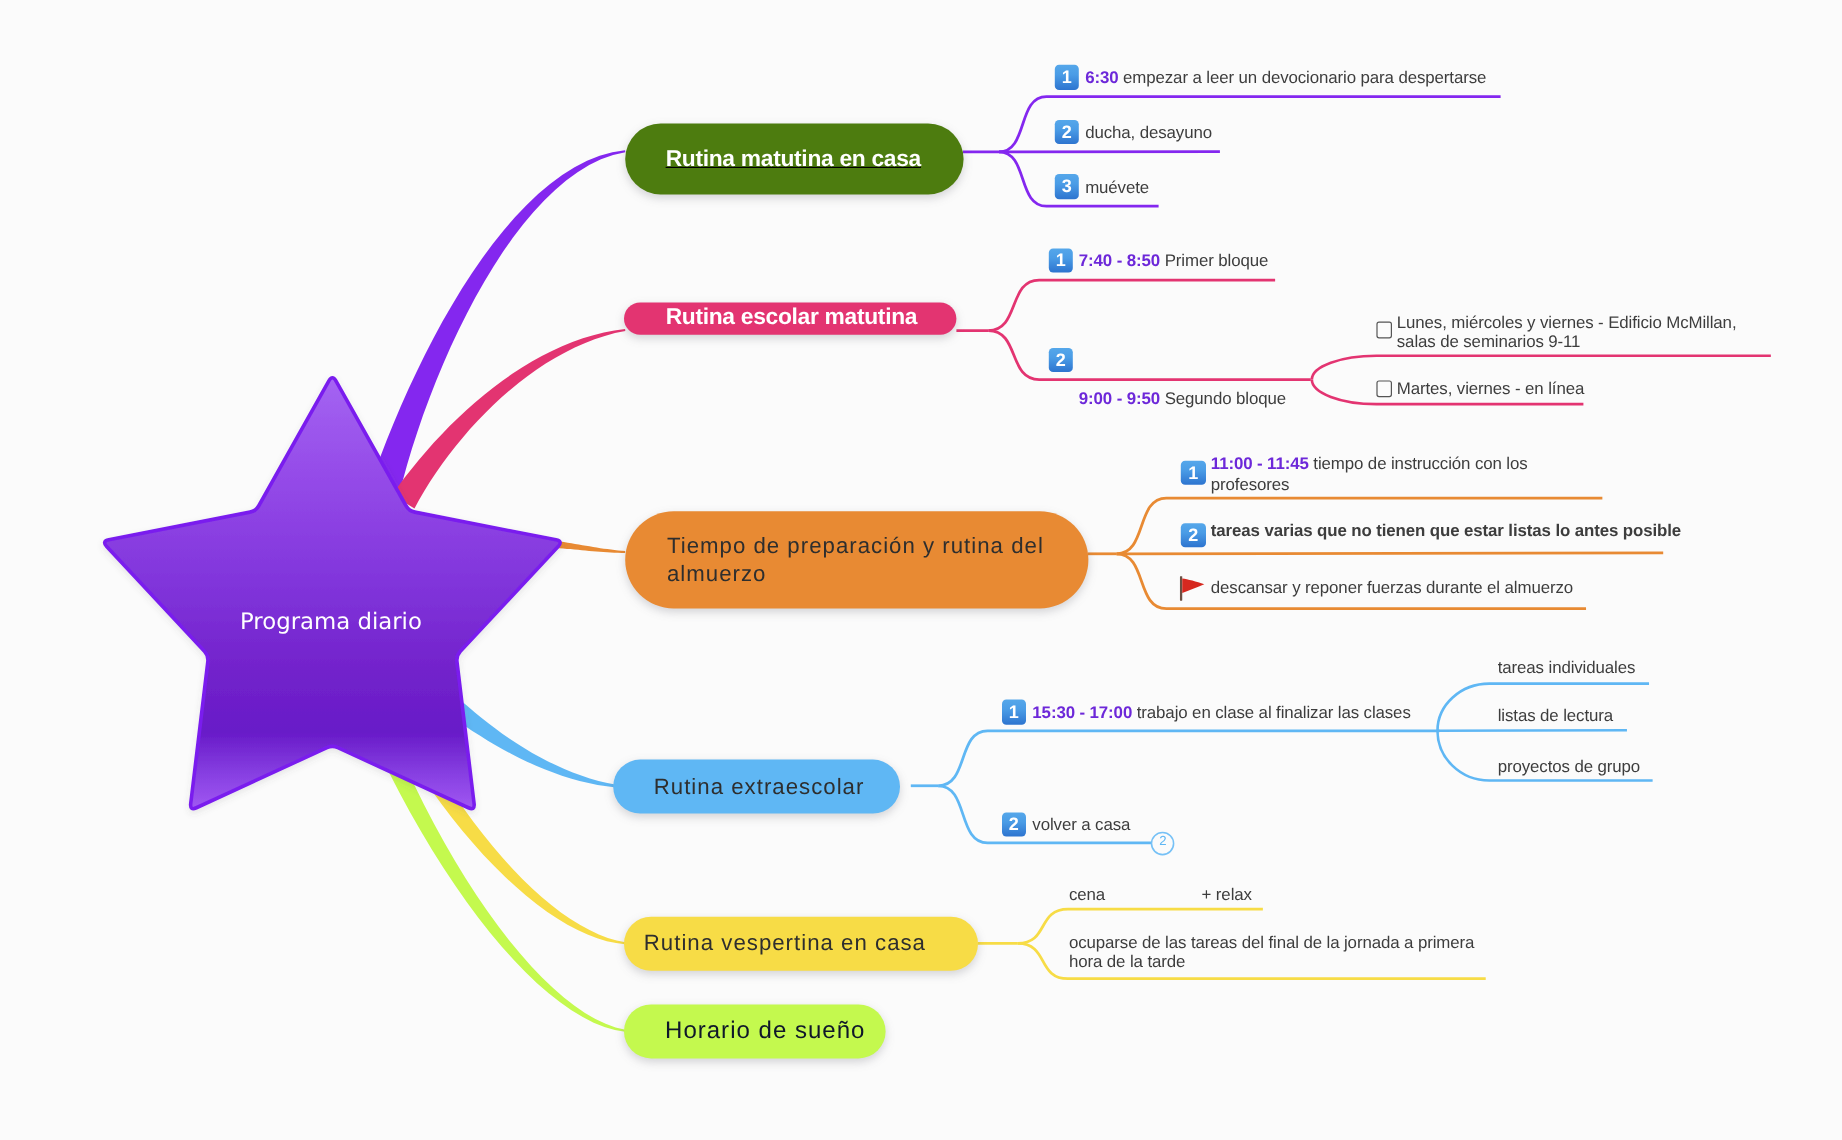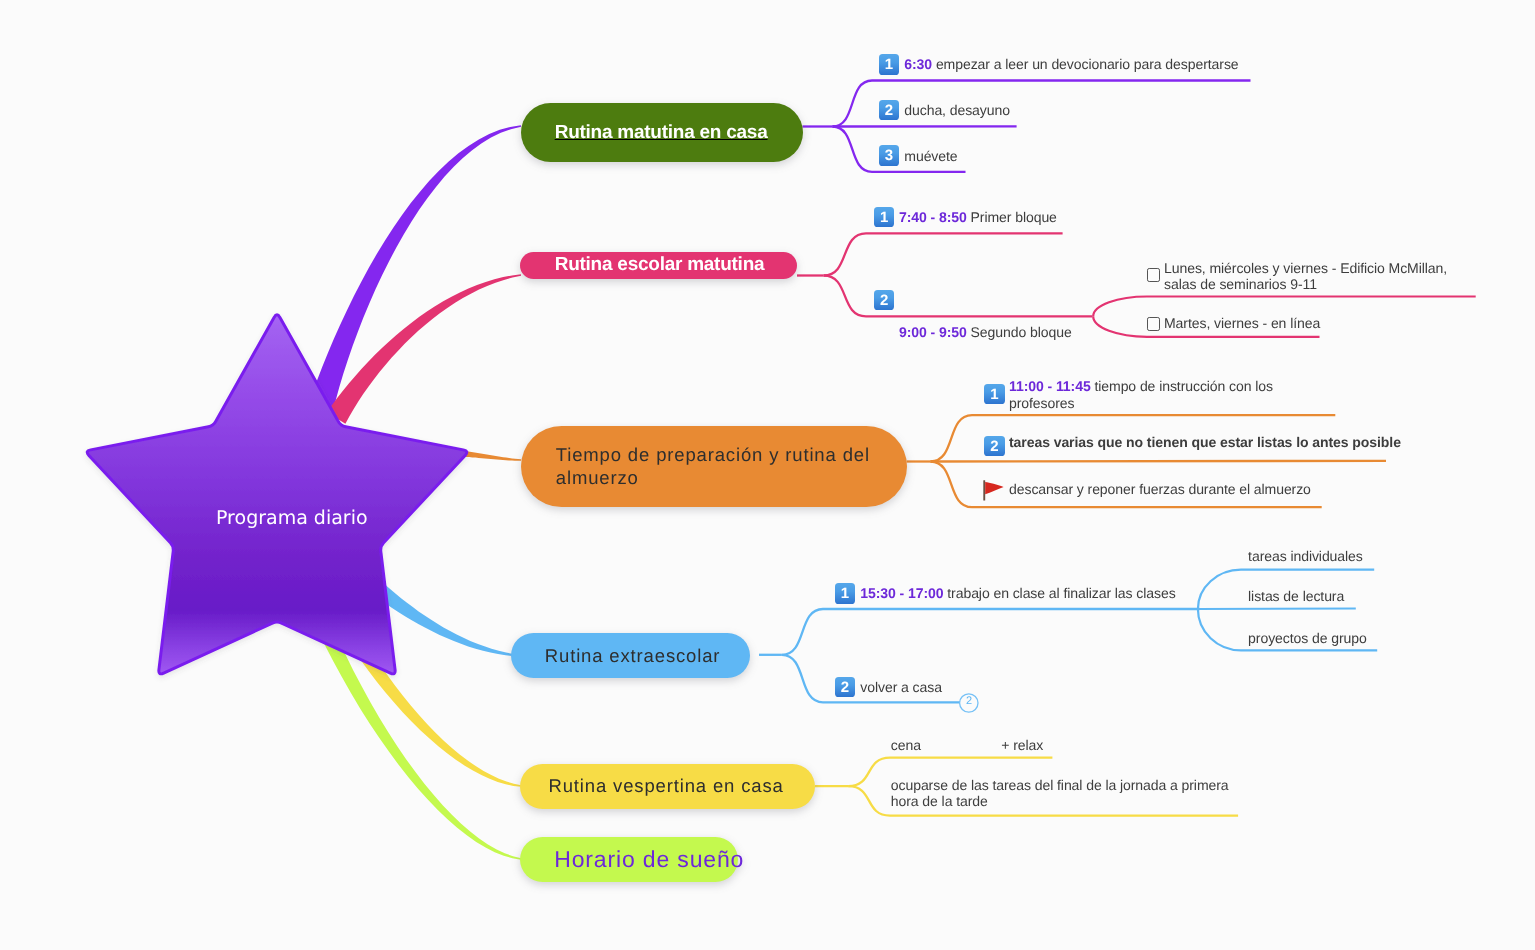--- a/index.html
+++ b/index.html
@@ -7,21 +7,21 @@
   body{width:1535px;height:950px;background:#fbfbfb;overflow:hidden;
        font-family:"Liberation Sans",sans-serif;
        -webkit-font-smoothing:antialiased;text-rendering:geometricPrecision;}
   #stage{position:relative;width:1535px;height:950px;background:#fbfbfb;}
   svg.layer{position:absolute;left:0;top:0;width:1535px;height:950px;}
   .pill{position:absolute;display:flex;align-items:center;border-radius:999px;
         box-sizing:border-box;filter:drop-shadow(0 3px 4px rgba(70,70,80,.22));}
   .pill-label{display:block;width:100%;box-sizing:border-box;white-space:nowrap;}
   .pill-label.w2{white-space:normal;}
   .root-label{position:absolute;color:#fff;white-space:nowrap;
-              font-family:"DejaVu Sans",sans-serif;font-size:19px;letter-spacing:0px;margin-left:16px;}
+              font-family:"DejaVu Sans",sans-serif;font-size:19px;letter-spacing:0px;}
   .topic{position:absolute;color:#3d3d3d;font-size:14.05px;line-height:16.3px;letter-spacing:-0.09px;}
   .tb{font-weight:bold;color:#6d28d9;}
   .badge{position:absolute;width:20.5px;height:20.7px;border-radius:3.6px;
          color:#fff;font-size:15px;font-weight:bold;line-height:21.2px;text-align:center;
          font-family:"Liberation Sans",sans-serif;
          background:linear-gradient(180deg,#55a7ea 0%,#4a9ce6 40%,#2d74cf 100%);}
   .cbox{position:absolute;width:13.3px;height:13.4px;border:1.35px solid #555;
         border-radius:2.2px;background:#fcfcfc;box-sizing:border-box;}
   .flagicon{position:absolute;}
 </style>
@@ -83,24 +83,24 @@
 <div class="pill" style="left:520.2px;top:251.9px;width:277.0px;height:27px;background:#e33471;">
       <span class="pill-label" style="padding-left:34.5px;font-size:19.0px;font-weight:bold;letter-spacing:-0.25px;color:#ffffff;">Rutina escolar matutina</span>
     </div>
 <div class="pill" style="left:520.6px;top:425.9px;width:386.0px;height:81px;background:#e88a33;">
       <span class="pill-label w2" style="padding-left:35.2px;font-size:18.5px;font-weight:normal;letter-spacing:0.85px;color:#2e2e2e;line-height:23.8px;padding-right:36.0px;">Tiempo de preparación y rutina del almuerzo</span>
     </div>
 <div class="pill" style="left:511px;top:633.4px;width:238.5px;height:45px;background:#5fb7f4;">
       <span class="pill-label" style="padding-left:33.8px;font-size:18.5px;font-weight:normal;letter-spacing:0.85px;color:#2e2e2e;">Rutina extraescolar</span>
     </div>
 <div class="pill" style="left:519.5px;top:763.8px;width:295.5px;height:45px;background:#f7dc46;">
-      <span class="pill-label" style="padding-left:29px;font-size:18.5px;font-weight:normal;letter-spacing:0.85px;color:#2e2e2e;">Rutina vespertina en casa</span>
+      <span class="pill-label" style="padding-left:17px;font-size:18.5px;font-weight:normal;letter-spacing:0.85px;color:#2e2e2e;">Rutina vespertina en casa</span>
     </div>
 <div class="pill" style="left:519.5px;top:837.1px;width:218.5px;height:45px;background:#c4f94e;">
-      <span class="pill-label" style="padding-left:34.7px;font-size:23px;font-weight:normal;letter-spacing:0.85px;color:#6d28d9;">Horario de sueño</span>
+      <span class="pill-label" style="padding-left:34.7px;font-size:20px;font-weight:normal;letter-spacing:0.85px;color:#0f172a;">Horario de sueño</span>
     </div>
 <div class="badge" style="left:878.7px;top:53.9px;">1</div>
 <div class="badge" style="left:878.7px;top:99.5px;">2</div>
 <div class="badge" style="left:878.7px;top:145.2px;">3</div>
 <div class="badge" style="left:873.8px;top:206.6px;">1</div>
 <div class="badge" style="left:873.8px;top:289.5px;">2</div>
 <div class="badge" style="left:984.2px;top:383.5px;">1</div>
 <div class="badge" style="left:984.2px;top:435.5px;">2</div>
 <div class="badge" style="left:834.6px;top:583.0px;">1</div>
 <div class="badge" style="left:834.6px;top:676.5px;">2</div>

